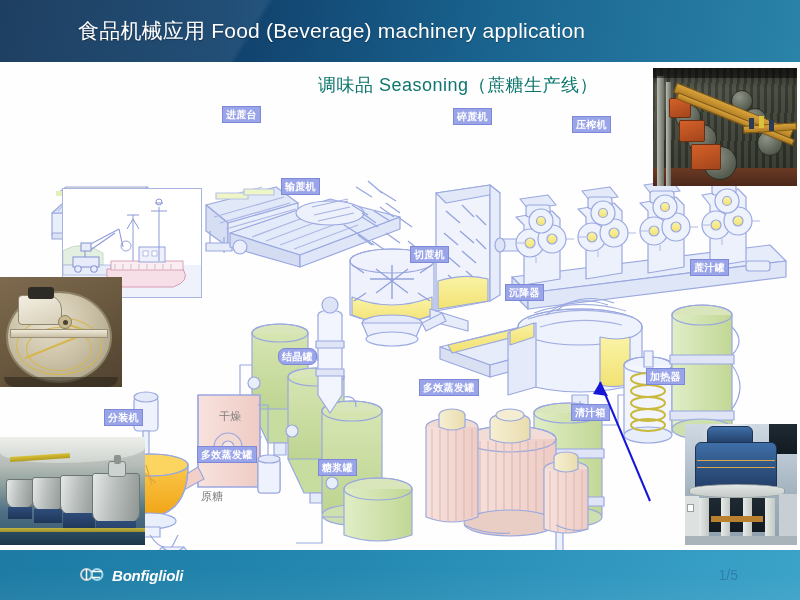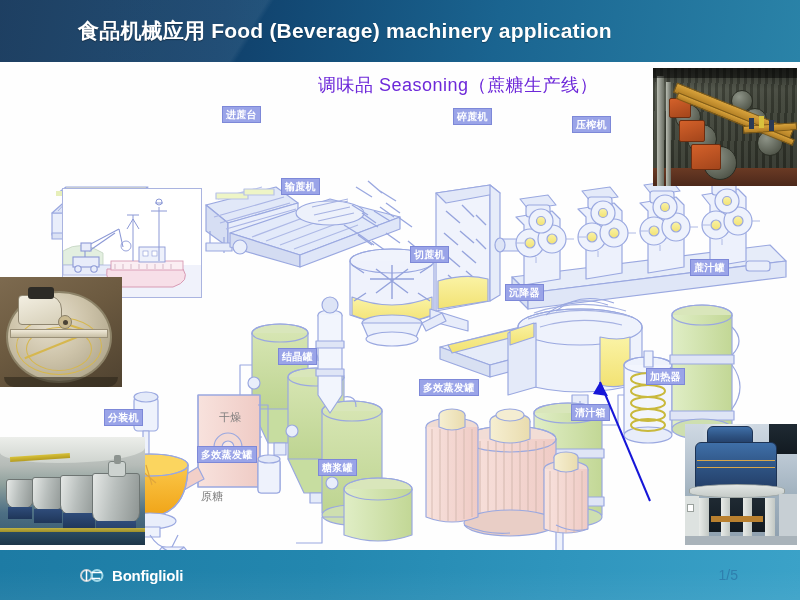--- a/index.html
+++ b/index.html
@@ -27,21 +27,21 @@
     width: 560px; height: 190px;
     background: linear-gradient(128deg, rgba(255,255,255,0.075) 0%, rgba(255,255,255,0.075) 49%, rgba(255,255,255,0) 50%);
     transform: rotate(-6deg);
     pointer-events: none;
   }
   #header-title {
     position: absolute; left: 78px; top: 50%;
     transform: translateY(-50%);
     color: #ffffff;
     font-size: 21px;
-    font-weight: bold;
+    font-weight: normal;
     letter-spacing: 0.2px;
     white-space: nowrap;
     text-shadow: 0 1px 1px rgba(0,0,0,0.35);
     text-align: right;
   }
   #header-rule {
     position: absolute; left: 0; top: 62px;
     width: 800px; height: 3px;
     background: #ffffff;
   }
@@ -51,21 +51,21 @@
     position: absolute; left: 0; top: 65px;
     width: 800px; height: 485px;
     background: #fefefe;
     overflow: hidden;
   }
 
   
   #subtitle {
     position: absolute; left: 318px; top: 8px;
     font-size: 18px;
-    color: #6d28d9;
+    color: #0f766e;
     white-space: nowrap;
     letter-spacing: 0.5px;
   }
 
   
   .plabel {
     position: absolute;
     background: #9aa4e8;
     color: #ffffff;
     font-size: 10px;
@@ -231,21 +231,21 @@
     overflow: hidden;
   }
   #footer .fsheen {
     position: absolute; left: 0; bottom: -34px;
     width: 800px; height: 64px;
     background: linear-gradient(180deg, rgba(255,255,255,0) 0%, rgba(255,255,255,0.10) 100%);
   }
   #brand {
     position: absolute; left: 80px; top: 50%;
     transform: translateY(-50%);
-    display: flex; align-items: flex-end; gap: 6px;
+    display: flex; align-items: flex-start; gap: 6px; font-style: italic;
   }
   #brand-logo { width: 26px; height: 16px; display: block; }
   #brand-name {
     color: #ffffff; font-size: 15px; font-weight: bold; letter-spacing: -0.2px;
   }
   #page-num {
     position: absolute; right: 62px; top: 50%;
     transform: translateY(-50%);
     color: #2f7fae; font-size: 14px;
   }
@@ -794,25 +794,25 @@
     <div class="plabel" style="left:222px; top:41px;text-align:center;">进蔗台</div>
     <div class="plabel" style="left:281px; top:113px;">输蔗机</div>
     <div class="plabel" style="left:453px; top:43px;">碎蔗机</div>
     <div class="plabel" style="left:410px; top:181px;">切蔗机</div>
     <div class="plabel" style="left:572px; top:51px;">压榨机</div>
     <div class="plabel" style="left:505px; top:219px;">沉降器</div>
     <div class="plabel" style="left:690px; top:194px;">蔗汁罐</div>
     <div class="plabel" style="left:646px; top:303px;">加热器</div>
     <div class="plabel" style="left:571px; top:339px;">清汁箱</div>
     <div class="plabel" style="left:419px; top:314px;">多效蒸发罐</div>
-    <div class="plabel" style="left:278px; top:283px;">结晶罐</div>
+    <div class="plabel" style="left:278px; top:283px;border-radius:7px;">结晶罐</div>
     <div class="plabel" style="left:318px; top:394px;">糖浆罐</div>
     <div class="plabel" style="left:197px; top:381px;">多效蒸发罐</div>
     <div class="plabel" style="left:104px; top:344px;">分装机</div>
-    <div class="plabel plain" style="left:216px; top:345px;">干燥</div>
+    <div class="plabel plain" style="left:216px; top:345px;font-family:Liberation Mono, monospace;">干燥</div>
     <div class="plabel plain" style="left:198px; top:424px;text-align:right;">原糖</div>
 
   </div>
 
   <div id="footer">
     <div class="fsheen"></div>
     <div id="brand">
       <svg id="brand-logo" viewBox="0 0 52 30">
         <circle cx="13" cy="15" r="11" fill="none" stroke="#cfd6da" stroke-width="4"></circle>
         <circle cx="34" cy="15" r="11" fill="none" stroke="#9fd8e8" stroke-width="4"></circle>

